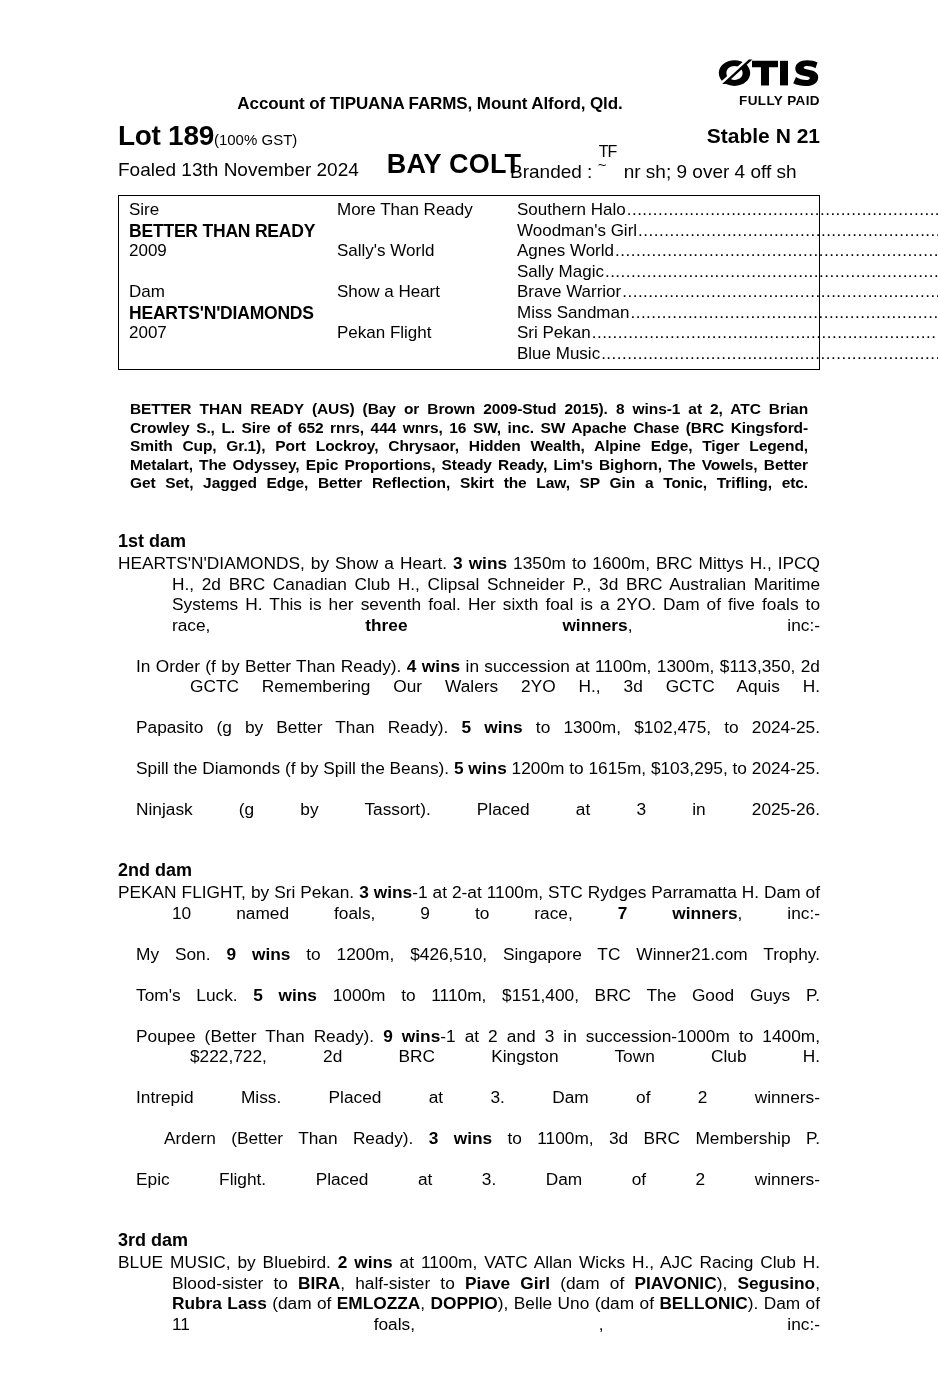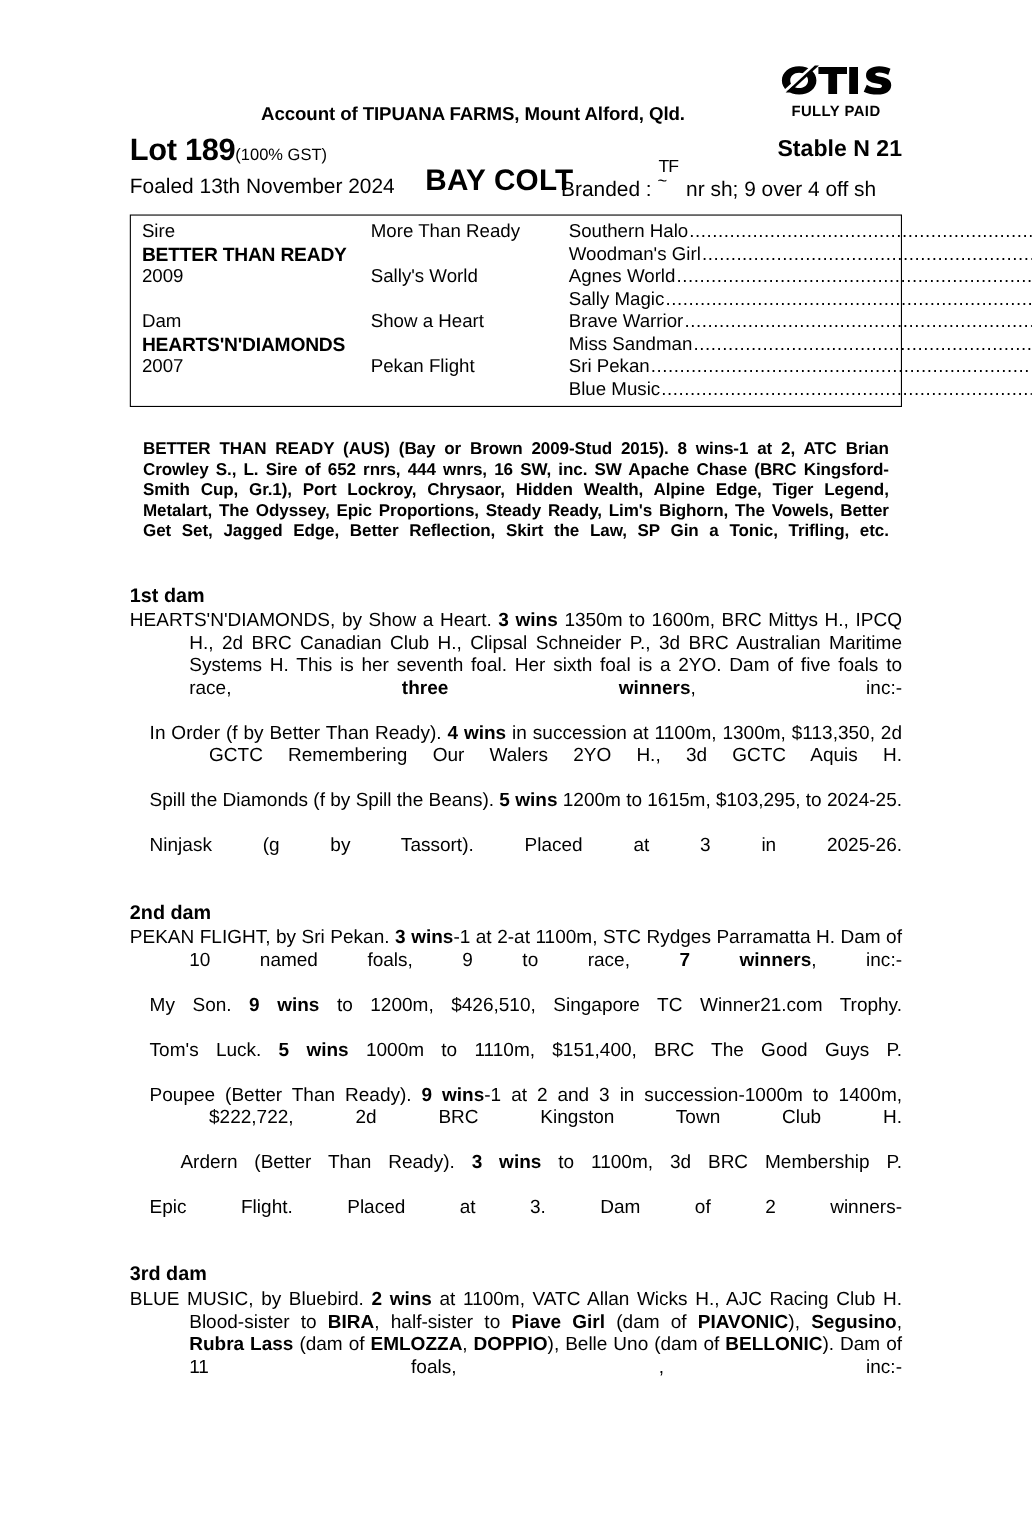--- a/index.html
+++ b/index.html
@@ -26,21 +26,21 @@
   
   .header {
     position: relative;
     padding-top: 62px;
   }
   .logo-block {
     position: absolute;
     right: 0px;
     top: 58px;
     width: 120px;
-    text-align: center;
+    text-align: right;
   }
   .logo-mark {
     display: block;
     line-height: 1;
   }
   .logo-sub {
     font-size: 13.5px;
     font-weight: bold;
     letter-spacing: 0.4px;
     line-height: 1;
@@ -327,26 +327,28 @@
       </div>
     </div>
   </div>
 
   <div class="sire-summary">BETTER THAN READY (AUS) (Bay or Brown 2009-Stud 2015). 8 wins-1 at 2, ATC Brian Crowley S., L. Sire of 652 rnrs, 444 wnrs, 16 SW, inc. SW Apache Chase (BRC Kingsford-Smith Cup, Gr.1), Port Lockroy, Chrysaor, Hidden Wealth, Alpine Edge, Tiger Legend, Metalart, The Odyssey, Epic Proportions, Steady Ready, Lim's Bighorn, The Vowels, Better Get Set, Jagged Edge, Better Reflection, Skirt the Law, SP Gin a Tonic, Trifling, etc.</div>
 
   <div id="dam-sections">
       <div class="dam-head">1st dam</div>
       <div class="p lvl0">HEARTS'N'DIAMONDS, by Show a Heart. <b class="bigb">3 wins</b> 1350m to 1600m, BRC Mittys H., IPCQ H., 2d BRC Canadian Club H., Clipsal Schneider P., 3d BRC Australian Maritime Systems H. This is her seventh foal. Her sixth foal is a 2YO. Dam of five foals to race, <b class="bigb">three winners</b>, inc:-</div>
       <div class="p lvl1">In Order (f by Better Than Ready). <b class="bigb">4 wins</b> in succession at 1100m, 1300m, $113,350, 2d GCTC Remembering Our Walers 2YO H., 3d GCTC Aquis H.</div>
+      <div class="p lvl1">Papasito (g by Better Than Ready). <b class="bigb">5 wins</b> to 1300m, $102,475, to 2024-25.</div>
       <div class="p lvl1">Spill the Diamonds (f by Spill the Beans). <b class="bigb">5 wins</b> 1200m to 1615m, $103,295, to 2024-25.</div>
       <div class="p lvl1">Ninjask (g by Tassort). Placed at 3 in 2025-26.</div>
       <div class="dam-head">2nd dam</div>
       <div class="p lvl0">PEKAN FLIGHT, by Sri Pekan. <b class="bigb">3 wins</b>-1 at 2-at 1100m, STC Rydges Parramatta H. Dam of 10 named foals, 9 to race, <b class="bigb">7 winners</b>, inc:-</div>
       <div class="p lvl1">My Son. <b class="bigb">9 wins</b> to 1200m, $426,510, Singapore TC Winner21.com Trophy.</div>
       <div class="p lvl1">Tom's Luck. <b class="bigb">5 wins</b> 1000m to 1110m, $151,400, BRC The Good Guys P.</div>
       <div class="p lvl1">Poupee (Better Than Ready). <b class="bigb">9 wins</b>-1 at 2 and 3 in succession-1000m to 1400m, $222,722, 2d BRC Kingston Town Club H.</div>
+      <div class="p lvl1">Intrepid Miss. Placed at 3. Dam of 2 winners-</div>
       <div class="p lvl2">Ardern (Better Than Ready). <b class="bigb">3 wins</b> to 1100m, 3d BRC Membership P.</div>
       <div class="p lvl1">Epic Flight. Placed at 3. Dam of 2 winners-</div>
       <div class="dam-head">3rd dam</div>
       <div class="p lvl0">BLUE MUSIC, by Bluebird. <b class="bigb">2 wins</b> at 1100m, VATC Allan Wicks H., AJC Racing Club H. Blood-sister to <b class="bigb">BIRA</b>, half-sister to <b class="bigb">Piave Girl</b> (dam of <b class="bigb">PIAVONIC</b>), <b class="bigb">Segusino</b>, <b class="bigb">Rubra Lass</b> (dam of <b class="bigb">EMLOZZA</b>, <b class="bigb">DOPPIO</b>), Belle Uno (dam of <b class="bigb">BELLONIC</b>). Dam of 11 foals, , inc:-</div>
     </div>
 
 </div>
 
 </body></html>

